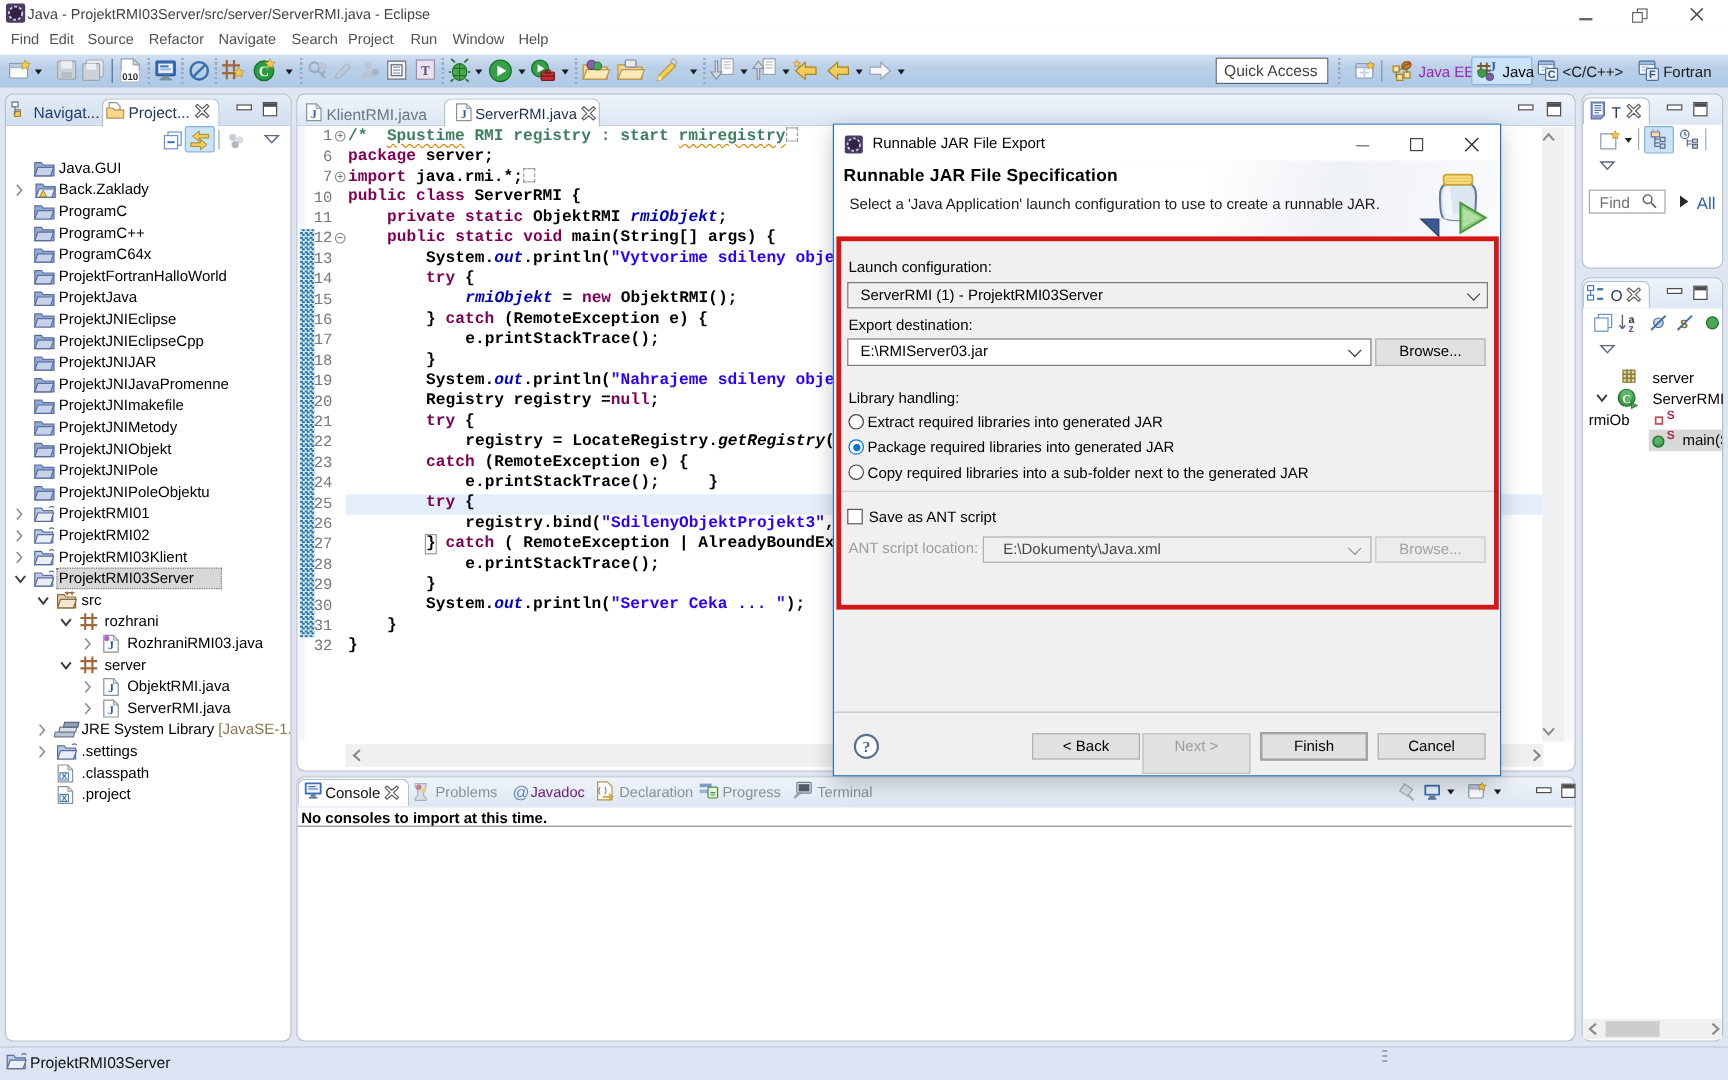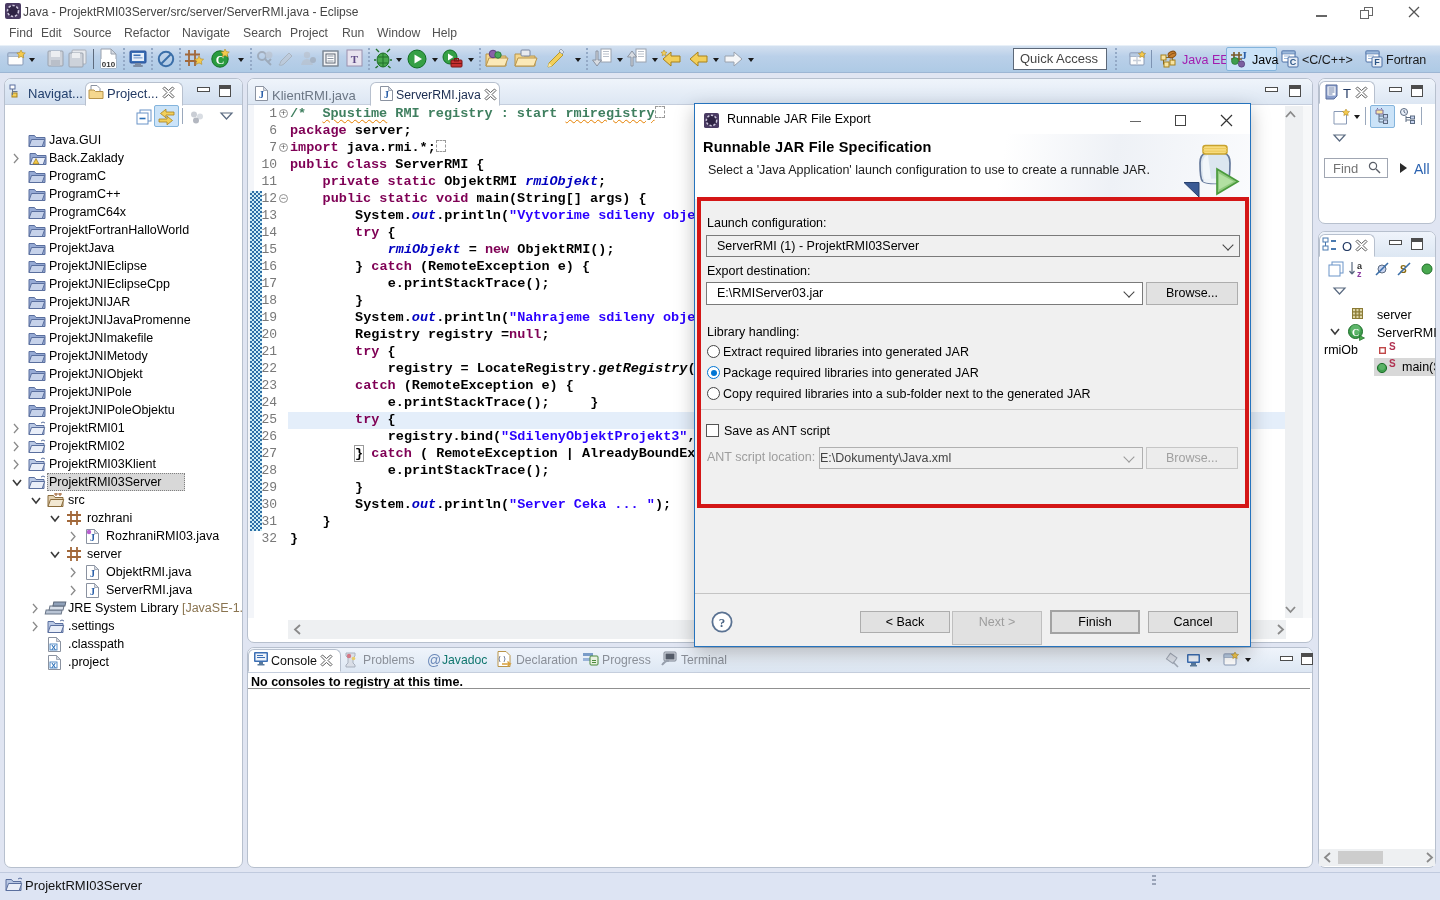--- a/index.html
+++ b/index.html
@@ -601,21 +601,21 @@
 <svg style="left:321px;top:655px" width="11" height="11" viewBox="0 0 11 11">
     <path d="M1.5 0 L5.5 3.5 L9.5 0 L11 1.5 L7 5.5 L11 9.5 L9.5 11 L5.5 7.5 L1.5 11 L0 9.5 L4 5.5 L0 1.5z" fill="none" stroke="#5a5a5a" stroke-width="1"></path>
   </svg>
 <svg style="left:344px;top:652px" width="15" height="16" opacity=".8">
     <path d="M2 1 h9 v3 l-2 2 v5 l2 2 v2 h-9 v-2 l2-2 v-5 l-2-2z" fill="#d8dce4" stroke="#9aa2b0"></path>
     <circle cx="5" cy="4" r="2.2" fill="#d05a6a"></circle>
     <circle cx="9.5" cy="6.5" r="1.8" fill="#e8c44a"></circle>
   </svg>
 <div class="ab graytab" style="left:363px;top:653px;color:#8a8f98;font-size:12.2px">Problems</div>
 <div class="ab" style="left:427px;top:652px;font-size:14px;color:#6a88b8">@</div>
-<div class="ab graytab" style="left:442px;top:653px;color:#0f766e;font-size:12.2px">Javadoc</div>
+<div class="ab graytab" style="left:442px;top:653px;color:#701a75;font-size:12.2px">Javadoc</div>
 <svg style="left:497px;top:651px" width="14" height="16">
     <path d="M1 0.5 h8 l4 4 v11 h-12z" fill="#fff" stroke="#b8944a"></path>
     <path d="M3 5 q-2 3 0 6 M7 5 q2 3 0 6" fill="none" stroke="#7a86a0"></path>
     <path d="M5 13 h8 l-2.5 2.5 M13 13 l-2.5-2.5" fill="none" stroke="#d8a03c" stroke-width="1.4"></path>
   </svg>
 <div class="ab graytab" style="left:516px;top:653px;color:#8a8f98;font-size:12.2px">Declaration</div>
 <svg style="left:583px;top:653px" width="16" height="13">
     <rect x="0" y="0" width="10" height="3" fill="#7a9cc8"></rect>
     <rect x="0" y="5" width="10" height="3" fill="#9ab4d8"></rect>
     <rect x="7" y="3" width="8" height="9" rx="1" fill="#e8f0e0" stroke="#4a8a3c"></rect>
@@ -640,21 +640,21 @@
   </svg>
 <div class="car" style="left:1206px;top:0px;top:658px"></div>
 <svg style="left:1224px;top:652px" width="16" height="15">
     <rect x="0" y="2" width="12" height="11" rx="1" fill="#fdfdfd" stroke="#8899b5"></rect>
     <rect x="0" y="2" width="12" height="3.5" fill="#b8cbe2" stroke="#8899b5" stroke-width=".6"></rect>
     <path d="M11 0 l1.2 2.2 2.4.3 -1.8 1.7 .4 2.4 -2.2-1.2 -2.2 1.2 .4-2.4 -1.8-1.7 2.4-.3z" fill="#f4c94c" stroke="#a8811c" stroke-width=".5"></path>
   </svg>
 <div class="car" style="left:1245px;top:658px"></div>
 <div class="minbtn" style="left:1280px;top:656px"></div>
 <div class="maxbtn" style="left:1301px;top:653px"></div>
-<div class="ab" style="left:251px;top:675px;width:1000px;height:15px;font-size:12.5px;font-weight:bold;color:#000">No consoles to registry at this time.</div>
+<div class="ab" style="left:251px;top:675px;width:1000px;height:15px;font-size:12.5px;font-weight:bold;color:#000">No consoles to import at this time.</div>
 <div class="ab" style="left:248px;top:688px;width:1062px;height:1px;background:#909090"></div>
 <div class="panel" style="left:1318px;top:78px;width:118px;height:146px"></div>
 <div class="ab" style="left:1319px;top:79px;width:116px;height:25px;background:linear-gradient(#eff4fb,#dde7f3);border-radius:6px 6px 0 0"></div>
 <div class="seltab" style="left:1319px;top:81px;width:56px;height:23px"></div>
 <svg style="left:1326px;top:85px" width="12" height="14">
     <path d="M0 0 h11 v11 l-3 3 h-8z" fill="#8a9ecb" stroke="#5a6f9e"></path>
     <rect x="1.5" y="1.5" width="8" height="9" fill="#fff"></rect>
     <path d="M2.5 3 h6 M2.5 5 h6 M2.5 7 h6 M2.5 9 h4" stroke="#5a6f9e" stroke-width=".9"></path>
   </svg>
 <div class="ab" style="left:1343px;top:86px;font-size:13px;color:#233a63">T</div>
@@ -791,21 +791,21 @@
 <div class="ab" style="left:723px;top:345px;font-size:12.5px">Extract required libraries into generated JAR</div>
 <div class="radio" style="left:707px;top:366px;border-color:#0075d4"></div>
 <div class="ab" style="left:710.5px;top:369.5px;width:6px;height:6px;border-radius:50%;background:#0075d4"></div>
 <div class="ab" style="left:723px;top:366px;font-size:12.5px">Package required libraries into generated JAR</div>
 <div class="radio" style="left:707px;top:387px"></div>
 <div class="ab" style="left:723px;top:387px;font-size:12.5px">Copy required libraries into a sub-folder next to the generated JAR</div>
 <div class="ab" style="left:701px;top:409px;width:544px;height:1px;background:#cdcdcd"></div>
 <div class="cbx" style="left:706px;top:424px"></div>
 <div class="ab" style="left:724px;top:424px;font-size:12.5px">Save as ANT script</div>
 <div class="ab" style="left:707px;top:450px;font-size:12.5px;color:#9d9d9d">ANT script location:</div>
-<div class="combo" style="left:819px;top:447px;width:324px;height:22px;background:#f0f0f0;border-color:#b0b0b0;line-height:20px;padding-left:0;color:#444">E:\Dokumenty\Java.xml</div>
+<div class="combo" style="left:819px;top:447px;width:324px;height:22px;background:#f0f0f0;border-color:#b0b0b0;line-height:20px;padding-left:16px;color:#444">E:\Dokumenty\Java.xml</div>
 <div class="chev" style="left:1125px;top:453px;border-color:#9a9a9a"></div>
 <div class="btn" style="left:1146px;top:447px;width:92px;height:22px;line-height:20px;color:#a0a0a0;border-color:#c6c6c6;background:#ececec">Browse...</div>
 <div class="ab" style="left:697px;top:197px;width:552px;height:311px;border:4px solid #d41616;z-index:30"></div>
 <div class="ab" style="left:695px;top:593px;width:555px;height:1px;background:#c4c4c4"></div>
 <svg style="left:711px;top:611px" width="22" height="22">
     <circle cx="11" cy="11" r="9.6" fill="#fff" stroke="#5a7292" stroke-width="1.8"></circle>
     <text x="11" y="16" font-size="13" font-weight="bold" fill="#4a6484" text-anchor="middle" font-family="Liberation Serif">?</text>
   </svg>
 <div class="btn" style="left:860px;top:611px;width:90px;height:22px">&lt; Back</div>
 <div class="btn" style="left:952px;top:611px;width:90px;height:34px;color:#9d9d9d;border-color:#bfbfbf">Next &gt;</div>

